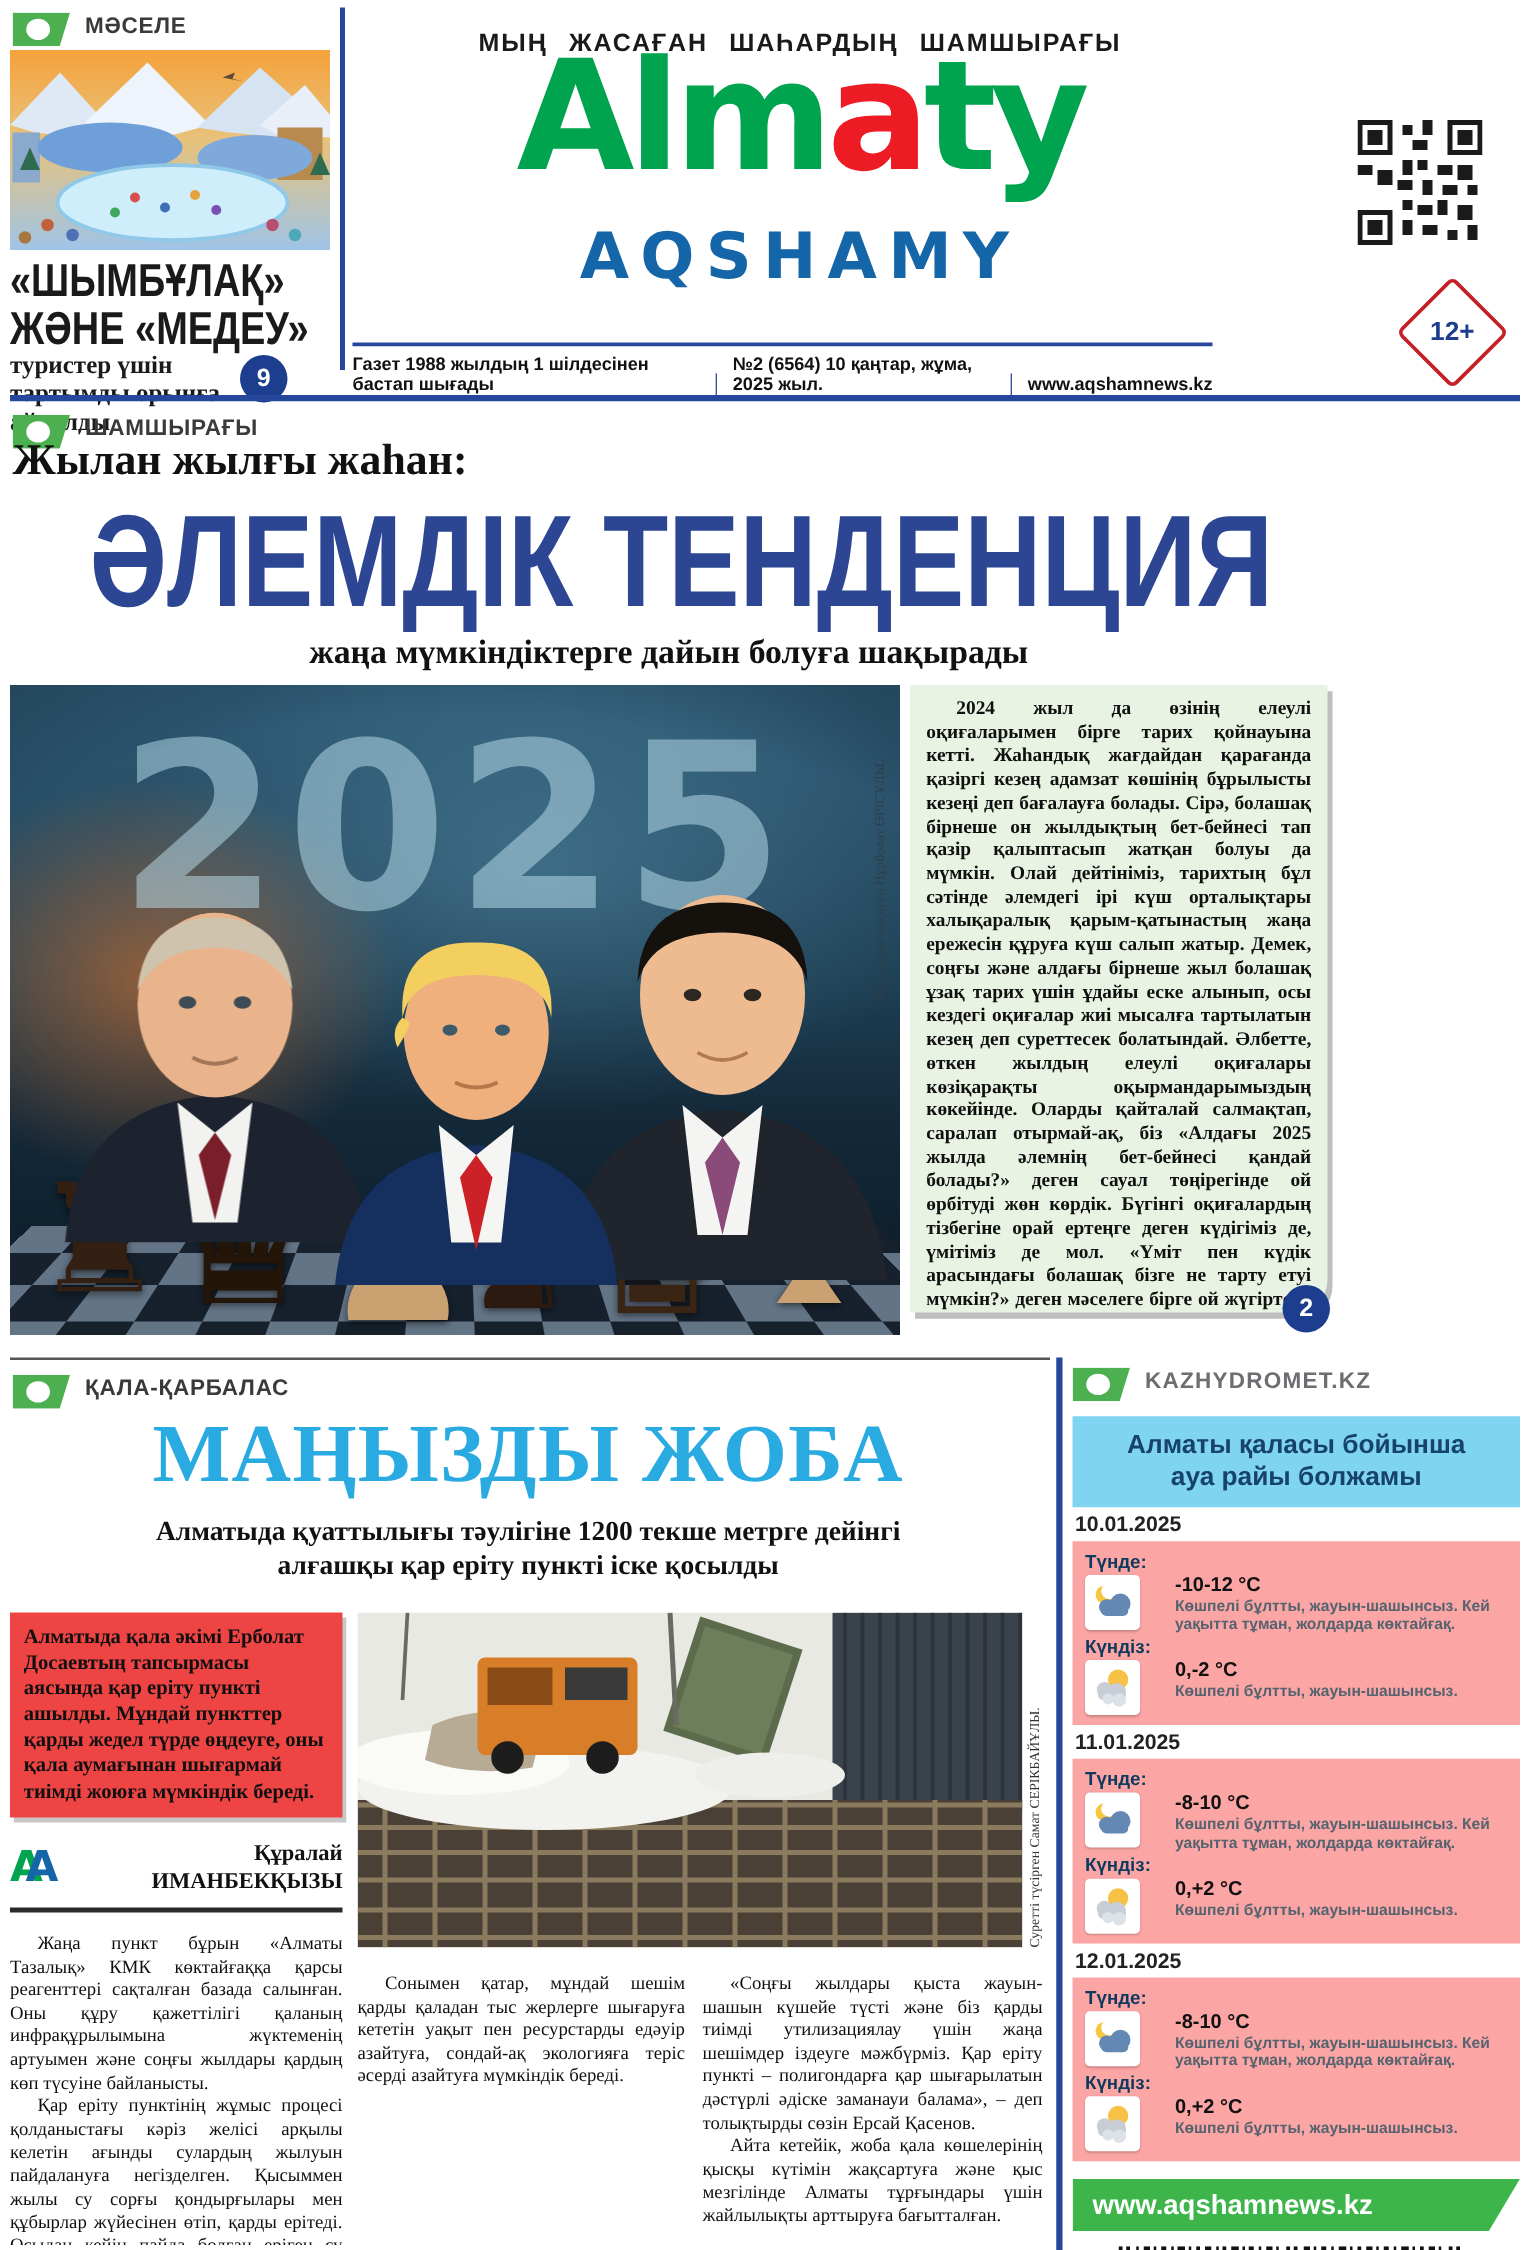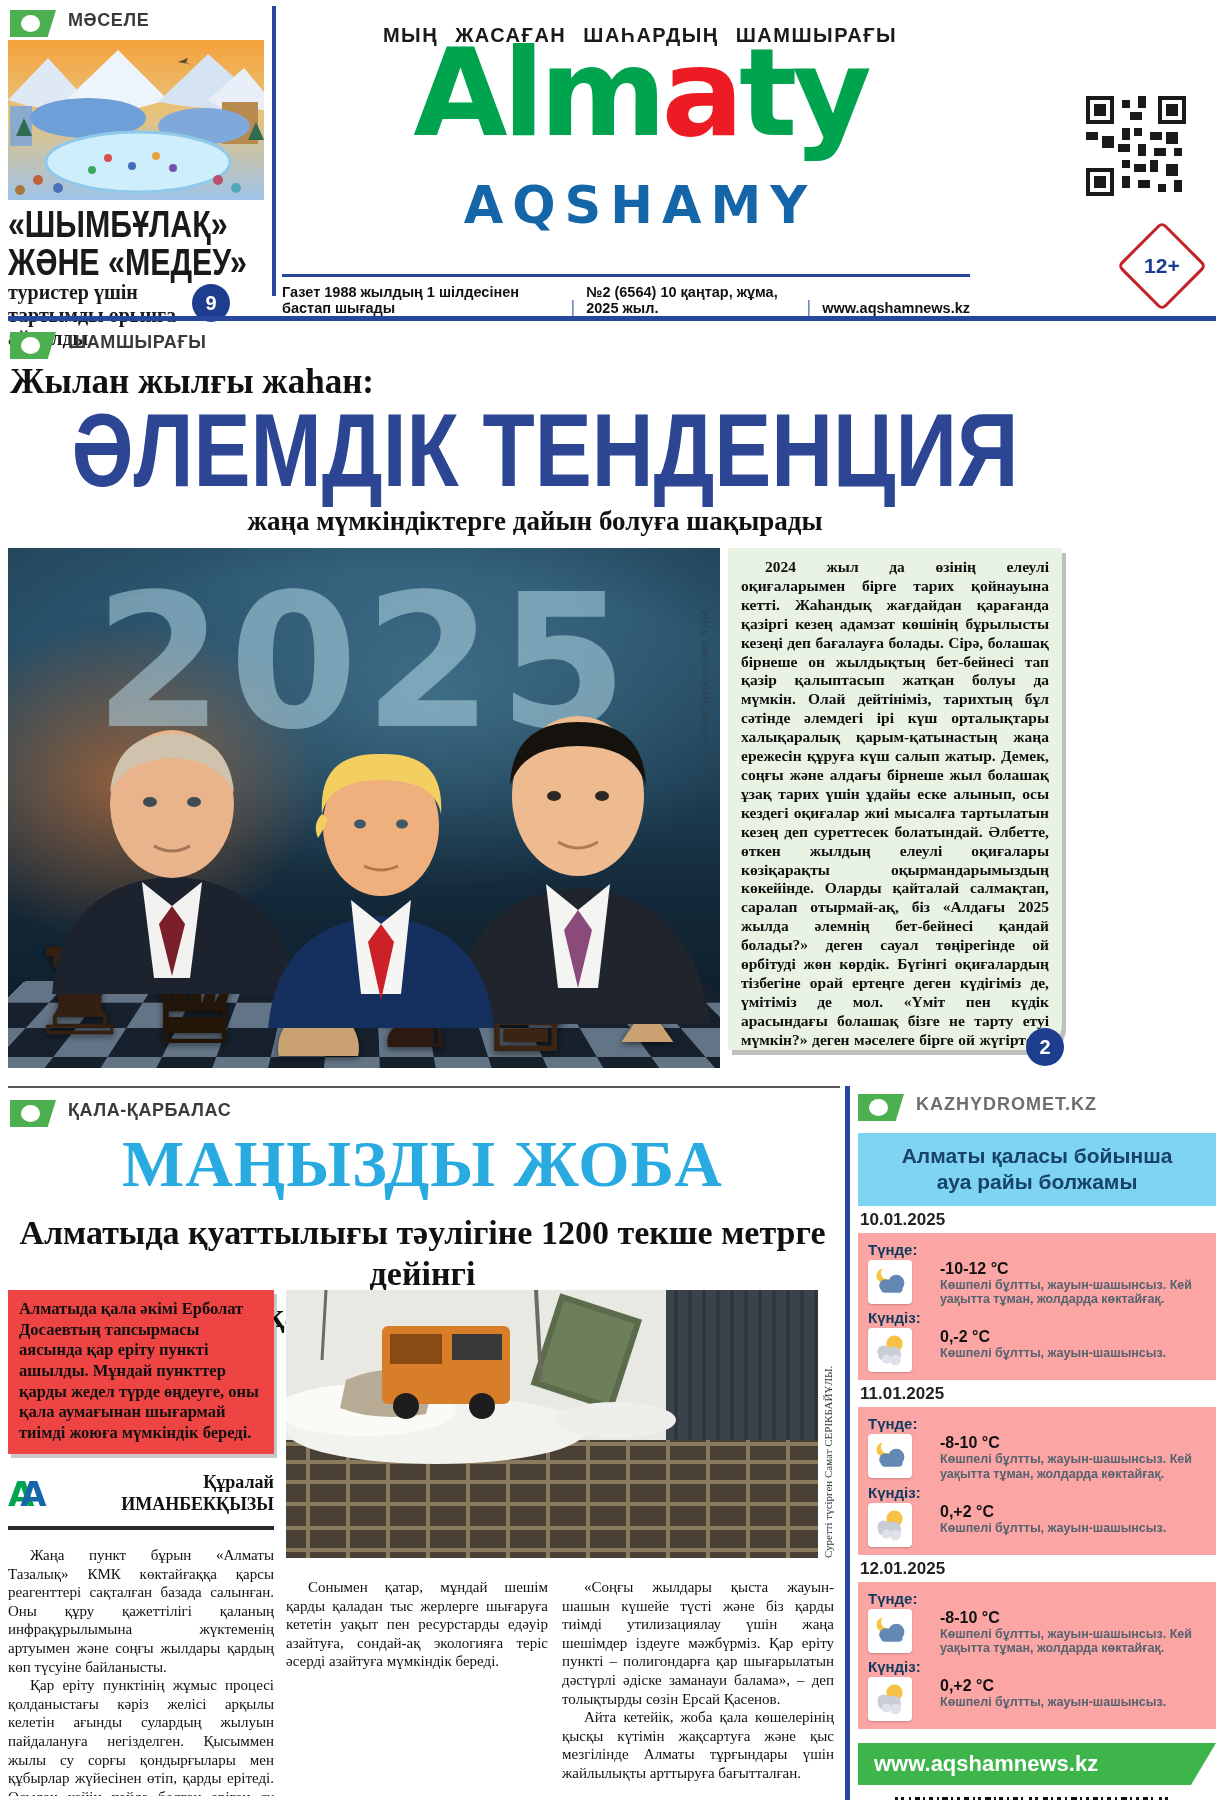--- a/index.html
+++ b/index.html
@@ -31,21 +31,21 @@
       display:flex;align-items:flex-end;justify-content:space-between;font-weight:700;font-size:14.5px;color:#111;}
   #dateline .dsep{color:#26479b;font-weight:400;padding:0 8px;}
   #qr{left:1086px;top:96px;width:100px;height:100px;}
   #age-badge{left:1130px;top:234px;width:58px;height:58px;transform:rotate(45deg);border:3px solid #c42127;
       border-radius:6px;background:#fff;display:flex;align-items:center;justify-content:center;}
   #age-badge span{transform:rotate(-45deg);color:#1d3e8f;font-weight:800;font-size:21px;}
   #hrule-top{left:8px;top:316px;width:1208px;height:5px;background:#26479b;}
 
   
   #lead-label{left:10px;top:332px;}
-  #lead-kicker{left:10px;top:362px;font-family:"Liberation Serif",serif;font-weight:700;font-size:35px;color:#111;}
+  #lead-kicker{left:10px;top:348px;font-family:"Liberation Serif",serif;font-weight:700;font-size:35px;color:#111;}
   #lead-headline{left:0;top:398px;width:1090px;text-align:center;font-family:"Liberation Sans",sans-serif;
       font-weight:900;font-size:95px;line-height:1;color:#2c4694;transform:scale(.9,1.1);transform-origin:center top;white-space:nowrap;}
   #lead-subhead{left:0;top:506px;width:1070px;text-align:center;font-family:"Liberation Serif",serif;font-weight:700;font-size:27px;color:#111;}
 
   #collage{left:8px;top:548px;width:712px;height:520px;overflow:hidden;
      background:
        radial-gradient(ellipse 320px 260px at 16% 45%, rgba(236,120,40,.55), transparent 62%),
        radial-gradient(ellipse 520px 300px at 60% 28%, rgba(110,175,205,.35), transparent 65%),
        linear-gradient(180deg,#2e5a74 0%,#1e3f54 45%,#132838 68%,#0b1a26 100%);}
   #collage-year{position:absolute;left:0;top:6px;width:100%;text-align:center;font-family:"DejaVu Sans",sans-serif;
@@ -67,21 +67,21 @@
       text-align:justify;text-indent:24px;color:#101010;}
   #lead-badge{left:1026px;top:1028px;}
 
   
   #hdiv-mid{left:8px;top:1086px;width:832px;height:2px;background:#555;}
   #vdiv-bottom{left:845px;top:1086px;width:5px;height:714px;background:#26479b;}
   #city-label{left:10px;top:1100px;}
   #city-headline{left:0;top:1126px;width:845px;text-align:center;font-family:"Liberation Serif",serif;
       font-weight:700;font-size:66px;color:#29abe2;letter-spacing:1px;}
   #city-subhead{left:0;top:1212px;width:845px;text-align:center;font-family:"Liberation Serif",serif;
-      font-weight:700;font-size:34px;line-height:1.22;color:#111;}
+      font-weight:700;font-size:22px;line-height:1.22;color:#111;}
   #city-lead-box{left:8px;top:1290px;width:266px;height:164px;background:#ef4444;box-shadow:3px 4px 0 rgba(0,0,0,.22);
       padding:9px 11px;box-sizing:border-box;font-family:"Liberation Serif",serif;font-weight:700;
       font-size:16.5px;line-height:1.25;color:#101010;}
   #author-row{left:8px;top:1462px;width:266px;height:64px;border-bottom:4px solid #2a2a2a;
       display:flex;align-items:center;justify-content:space-between;}
   #author-logo{font-family:"DejaVu Sans",sans-serif;font-weight:800;font-size:34px;line-height:1;}
   #author-logo .a1{color:#00a44f;} #author-logo .a2{color:#1566a9;margin-left:-14px;}
   #author-name{font-family:"Liberation Serif",serif;font-weight:700;font-size:18px;text-align:right;line-height:1.2;color:#111;}
   .body-col{font-family:"Liberation Serif",serif;font-size:15px;line-height:1.24;text-align:justify;color:#101010;overflow:hidden;}
   .body-col p{margin:0;text-indent:22px;}

